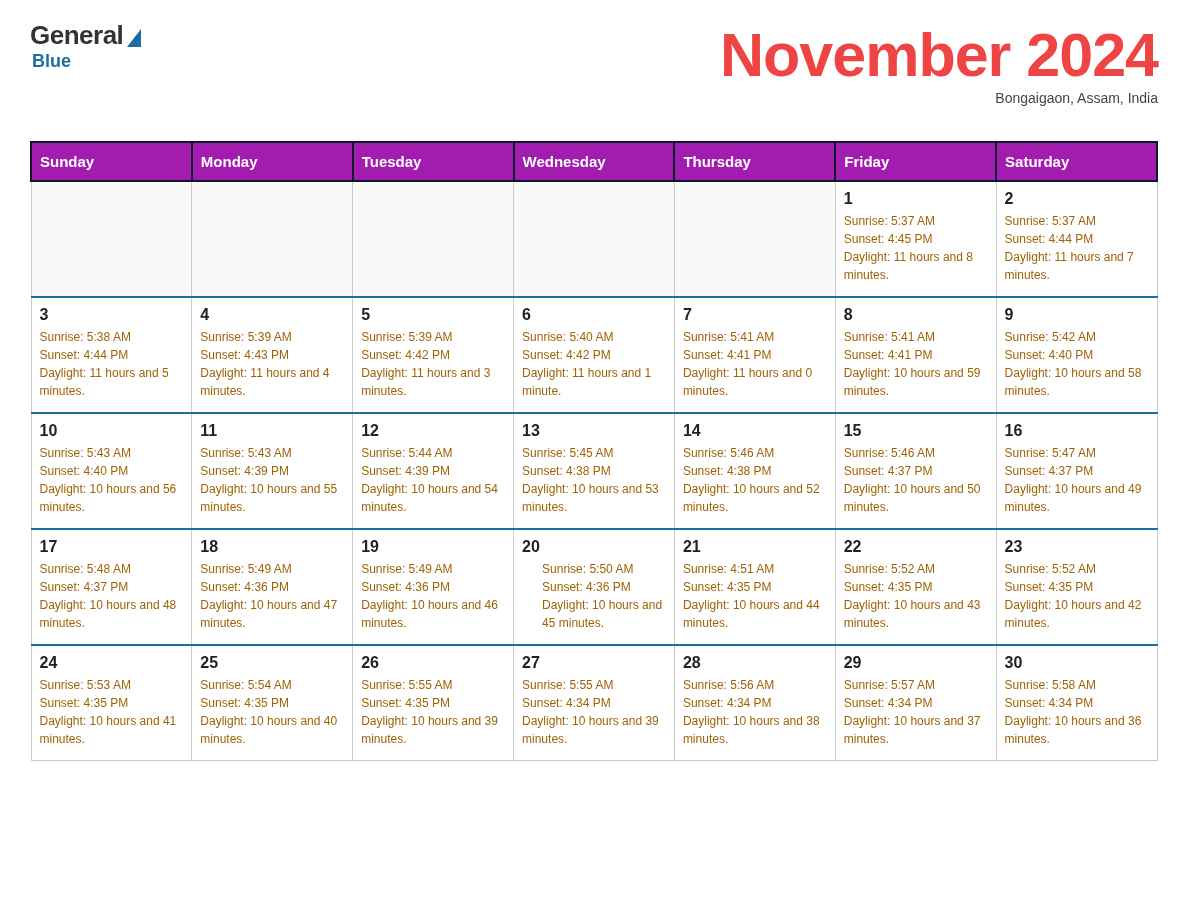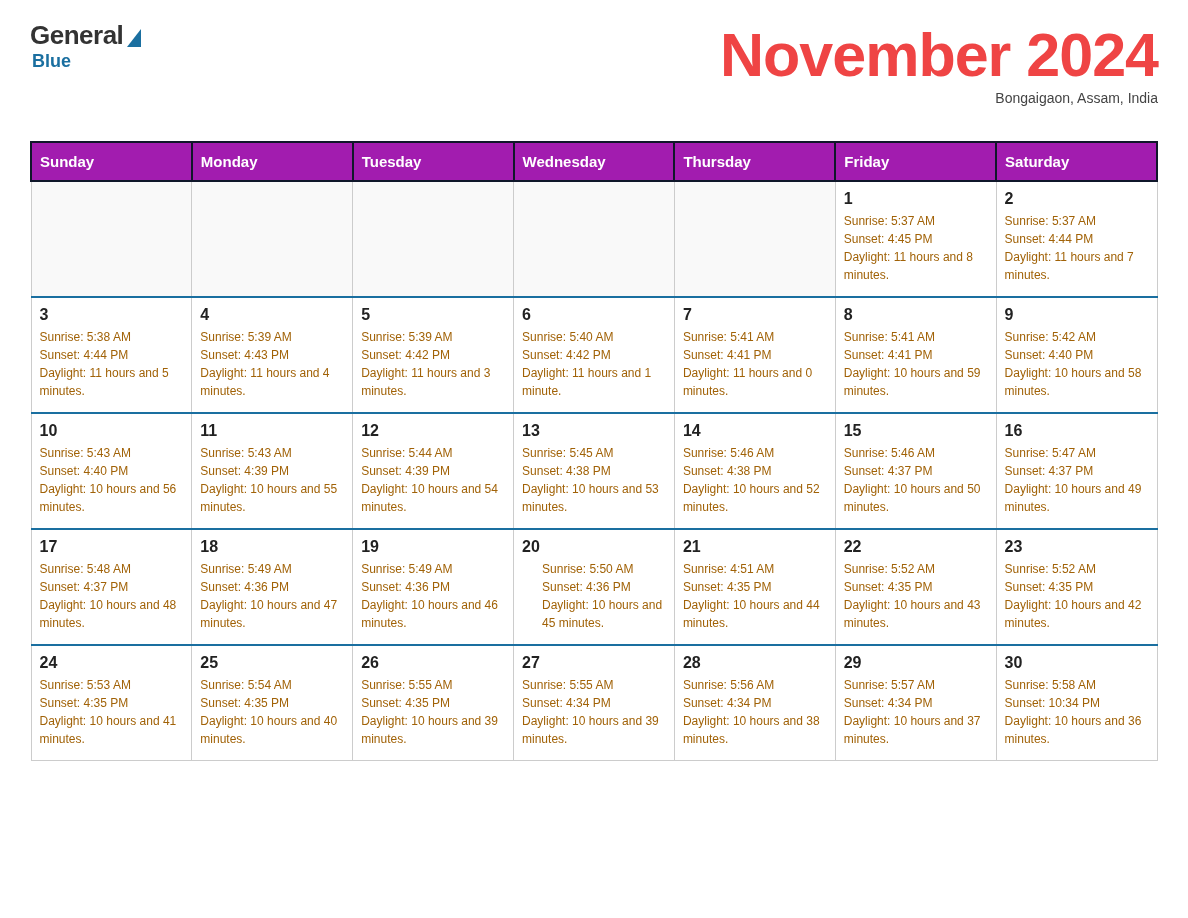--- a/index.html
+++ b/index.html
@@ -315,18 +315,18 @@
         </td>
         <td>
           <span class="cell-day">29</span>
           <div class="cell-info" style="white-space: pre-line;">Sunrise: 5:57 AM
 Sunset: 4:34 PM
 Daylight: 10 hours and 37 minutes.</div>
         </td>
         <td>
           <span class="cell-day">30</span>
           <div class="cell-info" style="white-space: pre-line;">Sunrise: 5:58 AM
-Sunset: 10:34 PM
+Sunset: 4:34 PM
 Daylight: 10 hours and 36 minutes.</div>
         </td>
       </tr>
     </tbody>
 </table>
 
 </body></html>

